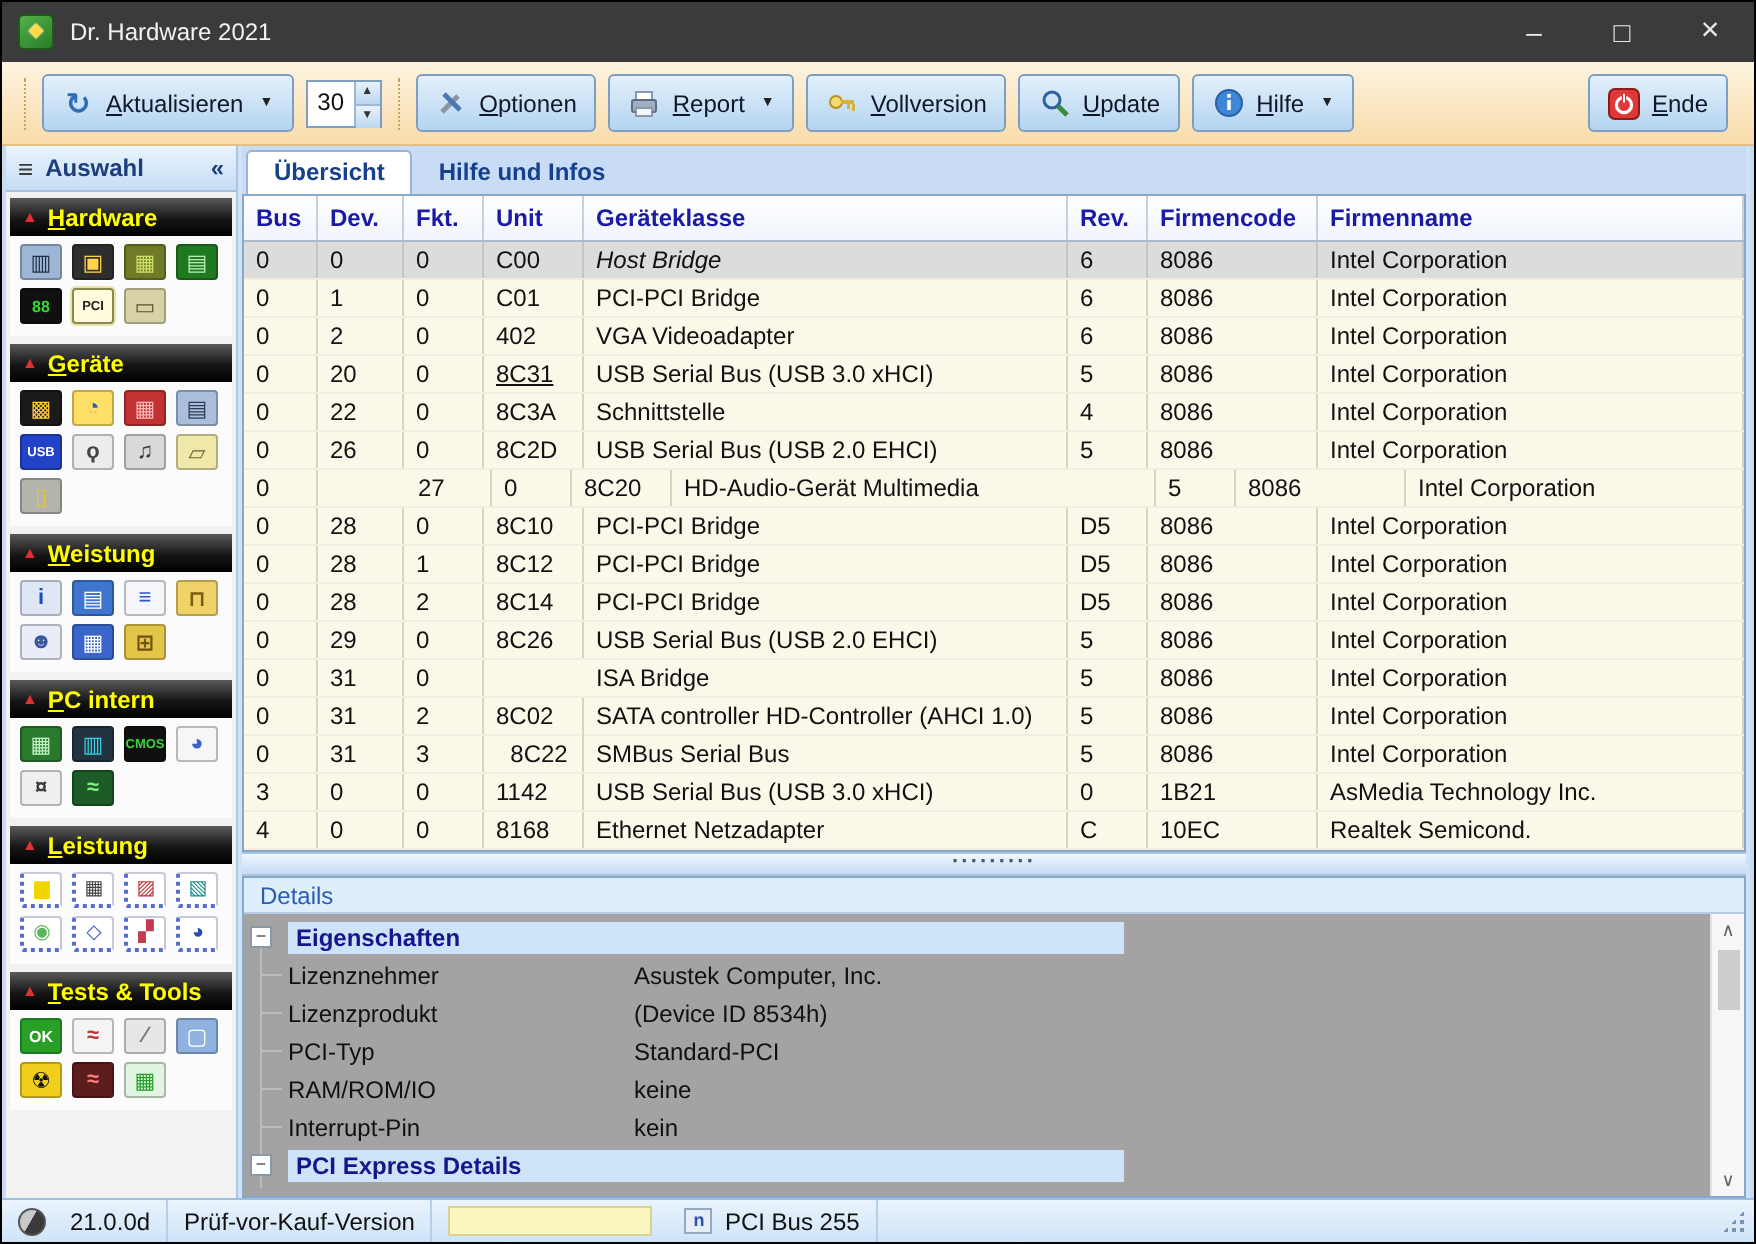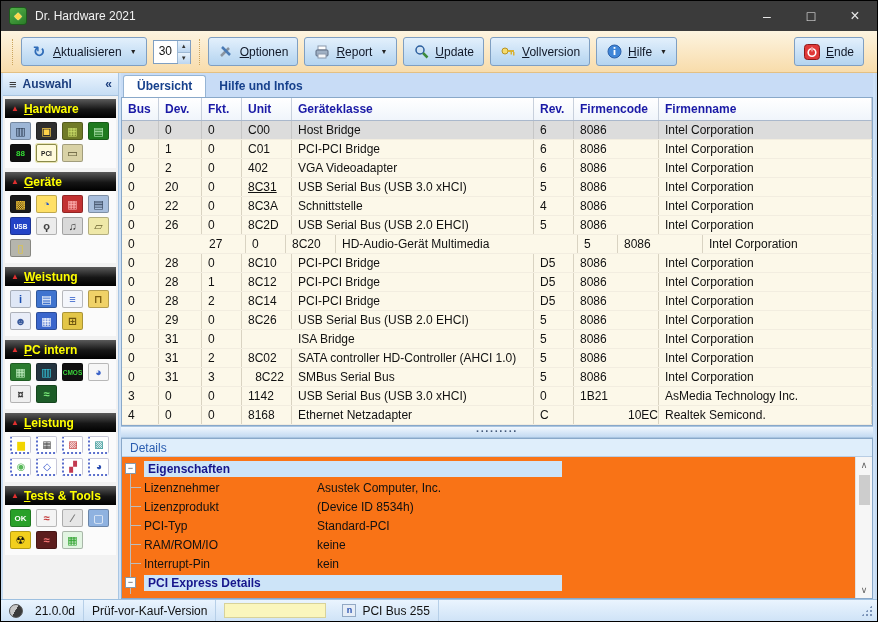--- a/index.html
+++ b/index.html
@@ -62,21 +62,21 @@
   .tablepanel { border:1px solid #89a8c9; background:#fcf8e9; flex:0 0 auto; }
   .thead { display:flex; height:23px; background:linear-gradient(#ffffff,#f0f5fb); border-bottom:1px solid #aab8cc; }
   .th { font-weight:bold; color:#1a1aa6; padding:4px 0 0 6px; border-right:1px solid #c8d0dc; overflow:hidden; white-space:nowrap; }
   .tr { display:flex; height:19px; background:#fcf8e9; border-bottom:1px solid #f2ede0; }
   .tr.sel { background:#dcdcdc; }
   .td { padding:2px 0 0 6px; border-right:1px solid #d9d3c2; overflow:hidden; white-space:nowrap; }
   .tr.sel .td { border-right-color:#c6c6c6; }
 
   .splitter { height:12px; background:linear-gradient(#f0f7fe,#c3daf2); border:1px solid #a8c4e0; border-left:none; border-right:none; text-align:center; line-height:8px; color:#44597a; font-weight:bold; letter-spacing:1px; font-size:11px; }
 
-  .detailspanel { flex:1; border:1px solid #89a8c9; background:#f97316; display:flex; flex-direction:column; min-height:0; }
+  .detailspanel { flex:1; border:1px solid #89a8c9; background:#a3a3a3; display:flex; flex-direction:column; min-height:0; }
   .dtitle { height:18px; background:#dfeefb; color:#2a5db0; padding:2px 0 0 8px; border-bottom:1px solid #b8cde4; flex:0 0 auto; }
   .dbody { flex:1; display:flex; min-height:0; }
   .tree { flex:1; position:relative; overflow:hidden; padding-top:2px; }
   .railline { position:absolute; left:8px; top:8px; bottom:4px; border-left:1px solid #bcbcbc; }
   .trow { display:flex; height:19px; align-items:center; position:relative; padding-left:22px; }
   .trow .tick { position:absolute; left:8px; top:9px; width:11px; height:1px; background:#bcbcbc; }
   .trow .box { position:absolute; left:3px; top:4px; width:11px; height:11px; border:1px solid #8899aa; background:#fff; font-size:9px; line-height:8px; text-align:center; color:#444; }
   .trow .lbl { width:173px; white-space:nowrap; overflow:hidden; }
   .trow .lbl.grp { font-weight:bold; color:#16168c; background:#cde4f8; padding:1px 4px; width:auto; min-width:418px; }
   .trow .val { flex:1; white-space:nowrap; overflow:hidden; }
@@ -138,37 +138,37 @@
             <rect x="4" y="2" width="8" height="4" fill="#fff" stroke="#8a98ab"></rect>
             <rect x="2" y="6" width="12" height="6" rx="1" fill="#9fb0c4" stroke="#5c6b80"></rect>
             <rect x="4" y="10" width="8" height="4" fill="#f4f6f9" stroke="#8a98ab"></rect>
           </svg>
         </span>
       <span><span class="hot">R</span><span>eport</span></span>
       <span class="dd">▼</span>
     </div>
     <div class="tbtn">
       <span class="ticon">
-          <svg width="15" height="15">
-            <circle cx="6" cy="6" r="4" fill="#cfe2f4" stroke="#2c5f9e" stroke-width="1.5"></circle>
-            <line x1="9" y1="9" x2="13.5" y2="13.5" stroke="#3c8a3c" stroke-width="2.5"></line>
-          </svg>
-        </span>
-      <span><span class="hot">U</span><span>pdate</span></span>
-    </div>
-    <div class="tbtn">
-      <span class="ticon">
           <svg width="16" height="15">
             <circle cx="5" cy="7" r="3" fill="#f5dc6e" stroke="#b89222"></circle>
             <rect x="7.5" y="6" width="6.5" height="2" fill="#d8b234"></rect>
             <rect x="10.5" y="8" width="1.5" height="2.5" fill="#d8b234"></rect>
             <rect x="13" y="8" width="1.5" height="3.5" fill="#d8b234"></rect>
           </svg>
         </span>
       <span><span class="hot">V</span><span>ollversion</span></span>
+    </div>
+    <div class="tbtn">
+      <span class="ticon">
+          <svg width="15" height="15">
+            <circle cx="6" cy="6" r="4" fill="#cfe2f4" stroke="#2c5f9e" stroke-width="1.5"></circle>
+            <line x1="9" y1="9" x2="13.5" y2="13.5" stroke="#3c8a3c" stroke-width="2.5"></line>
+          </svg>
+        </span>
+      <span><span class="hot">U</span><span>pdate</span></span>
     </div>
     <div class="tbtn">
       <span class="ticon">
           <svg width="15" height="15">
             <circle cx="7.5" cy="7.5" r="6.5" fill="#3f86d8" stroke="#2a5fa8"></circle>
             <rect x="6.6" y="6" width="1.8" height="5" fill="#fff"></rect>
             <rect x="6.6" y="3" width="1.8" height="1.8" fill="#fff"></rect>
           </svg>
         </span>
       <span><span class="hot">H</span><span>ilfe</span></span>
@@ -334,21 +334,21 @@
             <div class="th" style="width: 40px;">Rev.</div>
             <div class="th" style="width: 85px;">Firmencode</div>
             <div class="th" style="flex: 1 1 0%;">Firmenname</div>
           </div>
         <div class="tbody">
             <div class="tr sel">
               <div class="td" style="width: 37px;">0</div>
               <div class="td" style="width: 43px;">0</div>
               <div class="td" style="width: 40px;">0</div>
               <div class="td" style="width: 50px;">C00</div>
-              <div class="td" style="width: 242px;">Host Bridge</div>
+              <div class="td" style="width: 242px; font-style: italic;">Host Bridge</div>
               <div class="td" style="width: 40px;">6</div>
               <div class="td" style="width: 85px;">8086</div>
               <div class="td" style="flex: 1 1 0%;">Intel Corporation</div>
             </div>
             <div class="tr">
               <div class="td" style="width: 37px;">0</div>
               <div class="td" style="width: 43px;">1</div>
               <div class="td" style="width: 40px;">0</div>
               <div class="td" style="width: 50px;">C01</div>
               <div class="td" style="width: 242px;">PCI-PCI Bridge</div>
@@ -486,21 +486,21 @@
               <div class="td" style="width: 85px;">1B21</div>
               <div class="td" style="flex: 1 1 0%;">AsMedia Technology Inc.</div>
             </div>
             <div class="tr">
               <div class="td" style="width: 37px;">4</div>
               <div class="td" style="width: 43px;">0</div>
               <div class="td" style="width: 40px;">0</div>
               <div class="td" style="width: 50px;">8168</div>
               <div class="td" style="width: 242px;">Ethernet Netzadapter</div>
               <div class="td" style="width: 40px;">C</div>
-              <div class="td" style="width: 85px; text-align: right;">10EC</div>
+              <div class="td" style="width: 85px;">10EC</div>
               <div class="td" style="flex: 1 1 0%;">Realtek Semicond.</div>
             </div>
           </div>
       </div>
 
       <div class="splitter">·········</div>
 
       <div class="detailspanel">
         <div class="dtitle">Details</div>
         <div class="dbody">

